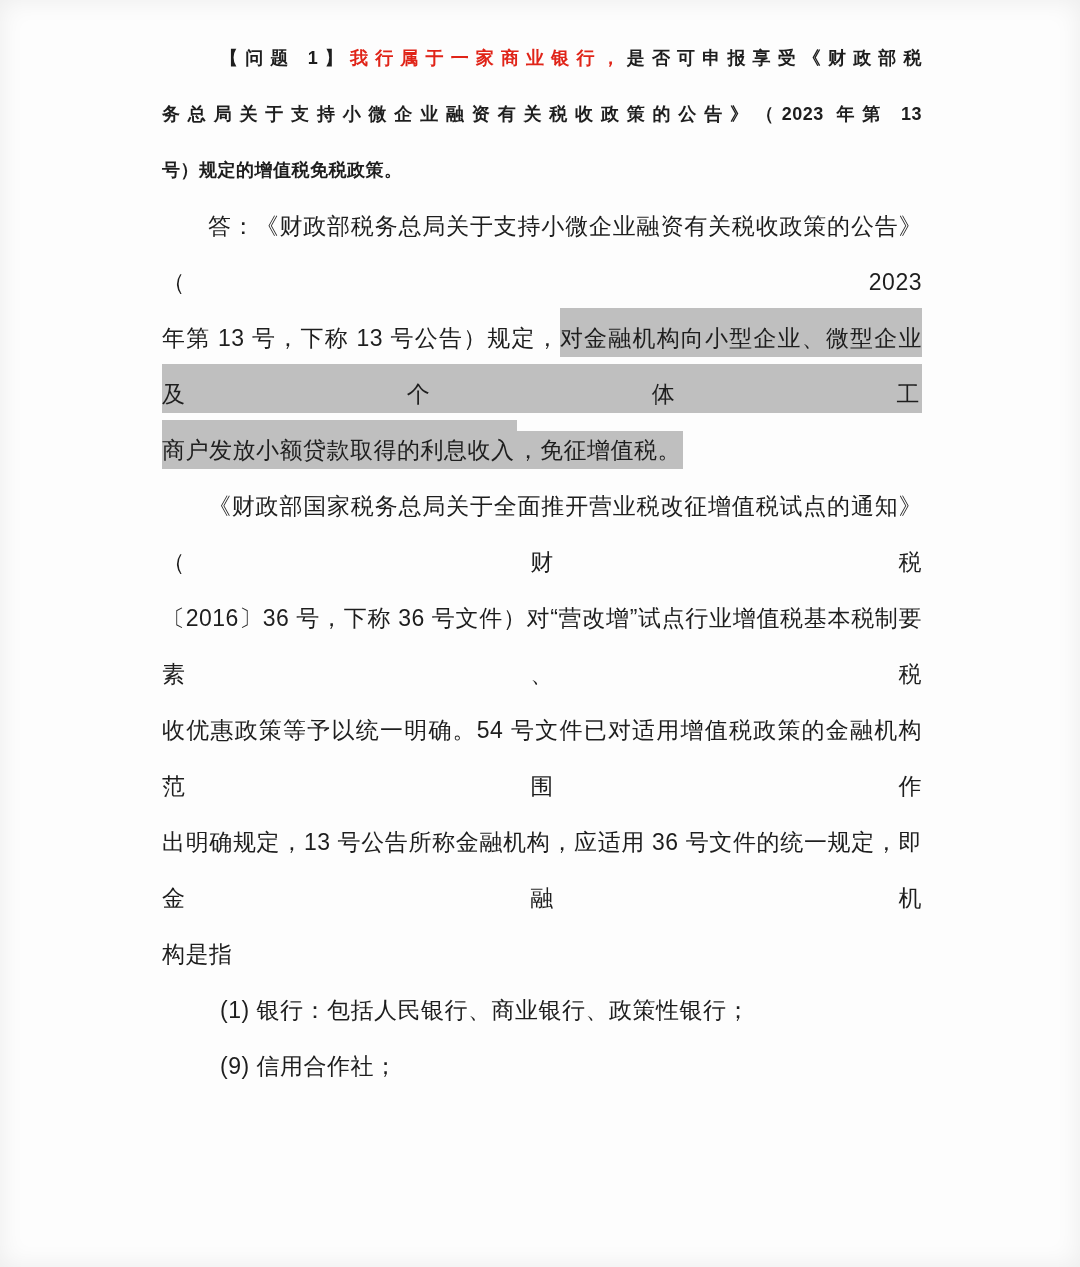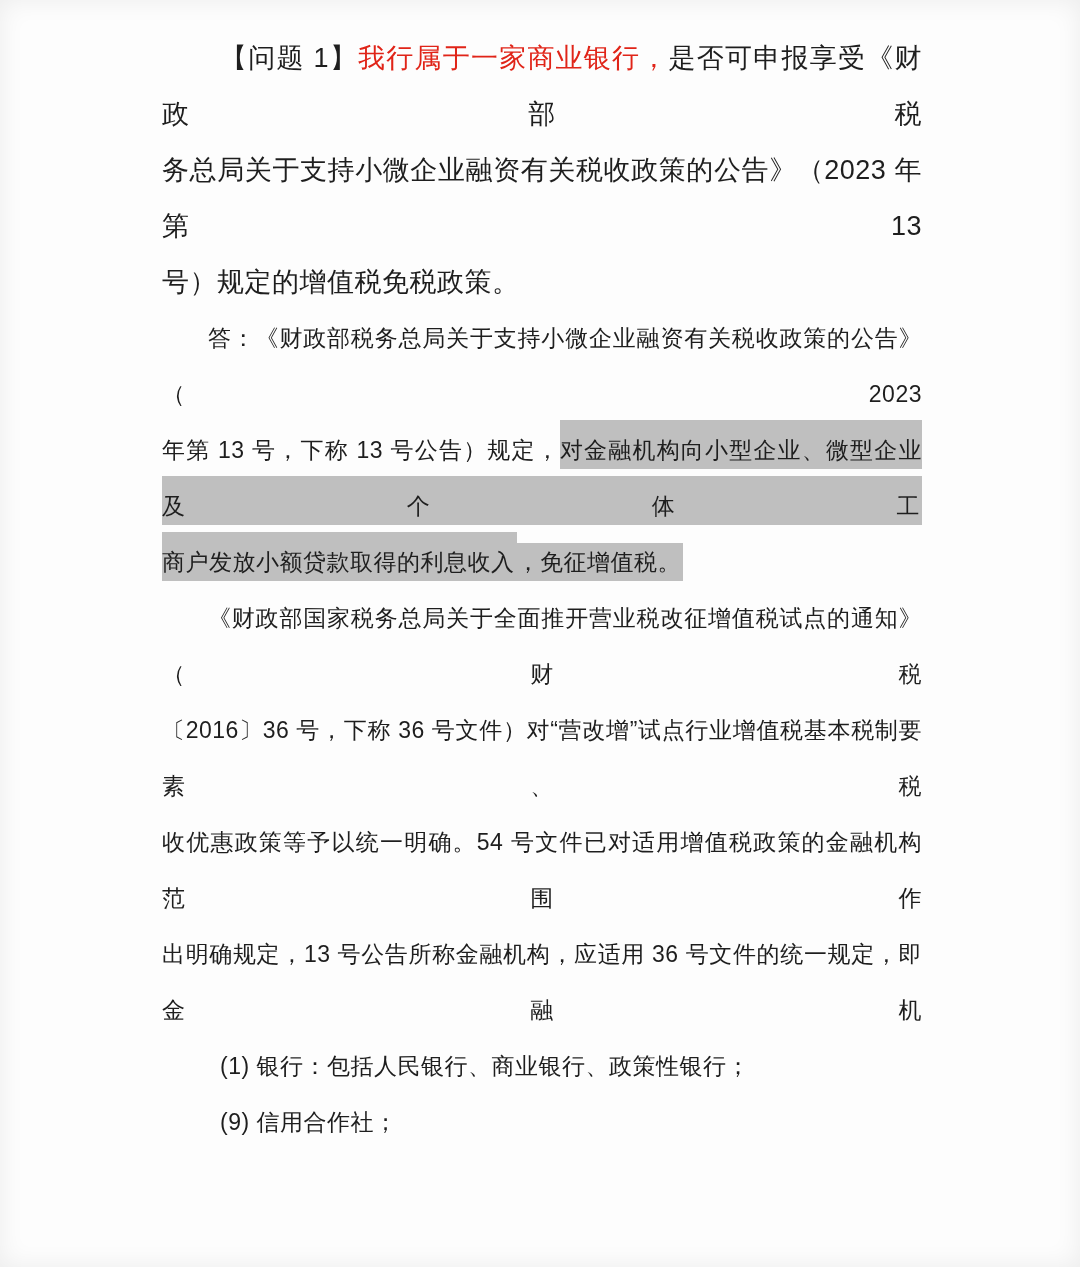--- a/index.html
+++ b/index.html
@@ -20,22 +20,22 @@
     font-size:23px;
     line-height:56px;
     text-align:justify;
     white-space:nowrap;
     letter-spacing:0.5px;
   }
   .line.fill{ text-align-last:justify; white-space:normal; }
   .line.indent{ text-indent:46px; }
   .line.indent-lg{ text-indent:58px; }
   .para.title .line{
-    font-size:27px;
-    font-weight:400;
+    font-size:18px;
+    font-weight:700;
     letter-spacing:0.5px;
   }
   .run{ color:inherit; }
   .run.red{ color:var(--red,#e02418); }
   .run.hl-s{ background:var(--hl,#bfbfbf); padding:6px 2px 6px 0; }
   .run.hl-t{ background:var(--hl,#bfbfbf); padding:17px 2px 6px 0; }
 </style>
 </head>
 <body>
 
@@ -48,20 +48,21 @@
     <div class="para body">
       <div class="line fill indent"><span class="run">答：《财政部税务总局关于支持小微企业融资有关税收政策的公告》（2023</span></div>
       <div class="line fill"><span class="run">年第 13 号，下称 13 号公告）规定，</span><span class="run hl-t">对金融机构向小型企业、微型企业及个体工</span></div>
       <div class="line"><span class="run hl-t">商户发放小额贷款取得的利息收入</span><span class="run hl-s">，免征增值税。</span></div>
     </div>
     <div class="para body">
       <div class="line fill indent"><span class="run">《财政部国家税务总局关于全面推开营业税改征增值税试点的通知》（财税</span></div>
       <div class="line fill"><span class="run">〔2016〕36 号，下称 36 号文件）对“营改增”试点行业增值税基本税制要素、税</span></div>
       <div class="line fill"><span class="run">收优惠政策等予以统一明确。54 号文件已对适用增值税政策的金融机构范围作</span></div>
       <div class="line fill"><span class="run">出明确规定，13 号公告所称金融机构，应适用 36 号文件的统一规定，即金融机</span></div>
+      <div class="line"><span class="run">构是指</span></div>
     </div>
     <div class="para body">
       <div class="line indent-lg"><span class="run">(1) 银行：包括人民银行、商业银行、政策性银行；</span></div>
     </div>
     <div class="para body">
       <div class="line indent-lg"><span class="run">(9) 信用合作社；</span></div>
     </div>
     <div class="para body">
       <div class="line fill indent-lg"></div>
     </div>

